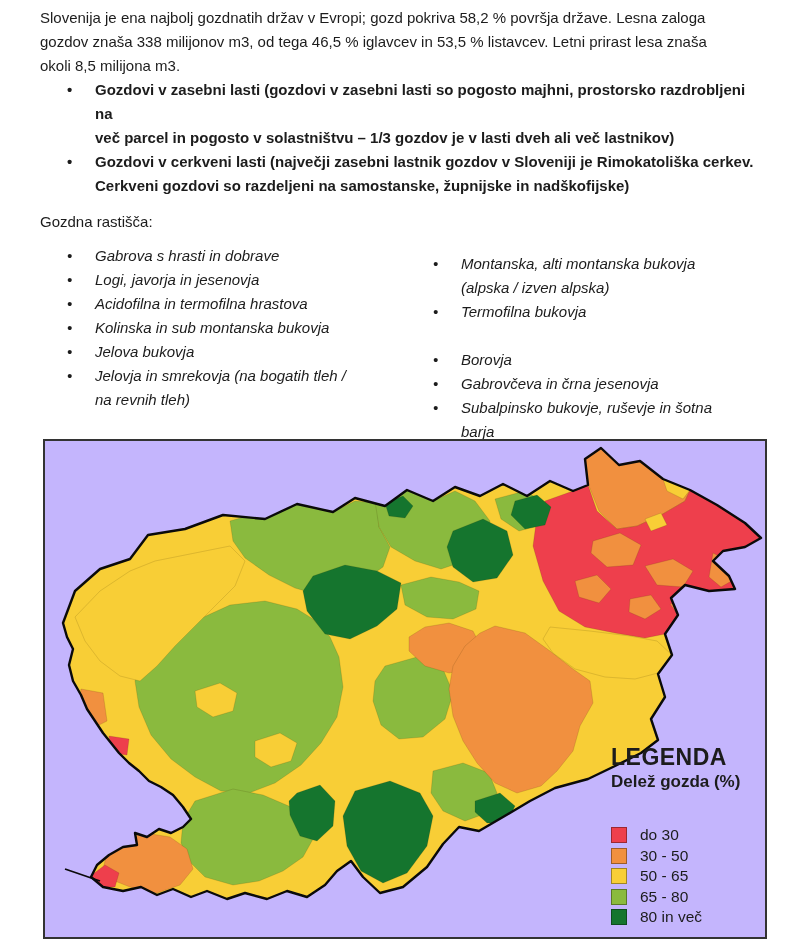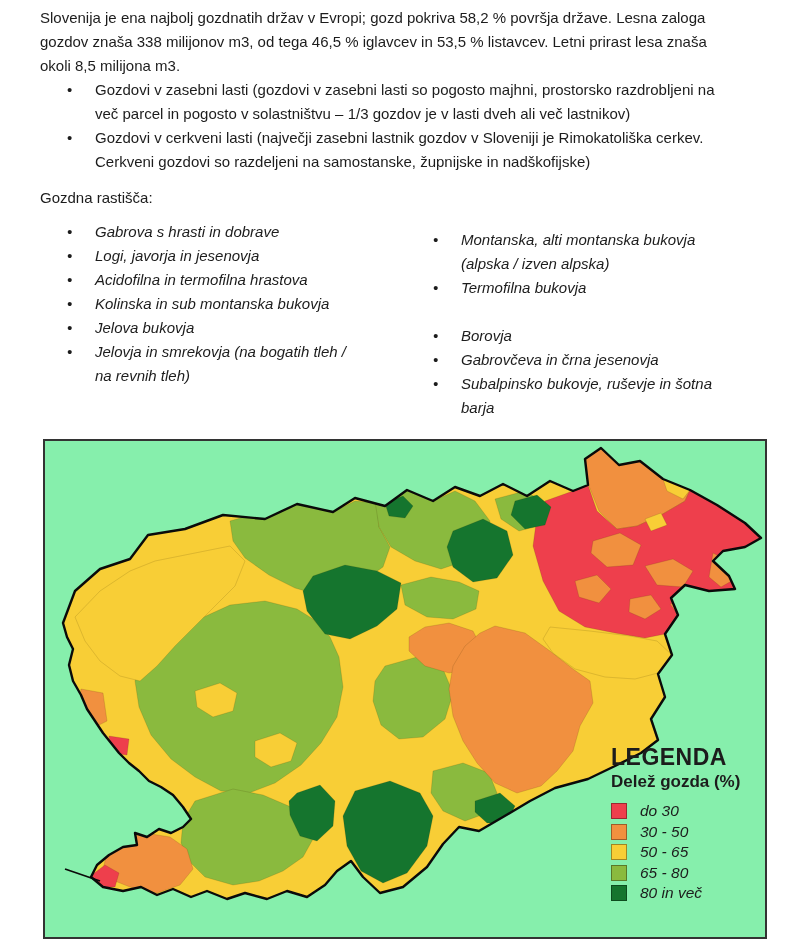--- a/index.html
+++ b/index.html
@@ -5,49 +5,49 @@
   * { margin:0; padding:0; box-sizing:border-box; }
   html,body { width:800px; background:#fff; }
   body { font-family:"Liberation Sans", sans-serif; color:#1c1c1c; }
   #page { position:relative; width:800px; height:947px; background:#fff; overflow:hidden; }
 
   .doc { padding:6px 38px 0 40px; font-size:15px; line-height:24px; }
   .intro { white-space:pre-line; }
   .sec-heading { margin-top:12px; font-weight:400; }
 
   ul.owners { list-style:none; margin:0 0 0 25px; }
-  ul.owners li { position:relative; padding-left:30px; white-space:pre-line; }
+  ul.owners li { position:relative; padding-left:30px; white-space:pre-line;font-weight:bold; }
   ul.owners li::before { content:"•"; position:absolute; left:2px; top:0; font-size:15px; }
 
   .columns { display:flex; margin-top:10px; }
   .col { list-style:none;font-style:italic; }
   .col-left  { width:340px; margin-left:25px; }
   .col-right { width:332px; margin-left:27px;margin-top:8px; }
   .col li { position:relative; padding-left:30px; white-space:pre-line; }
   .col li::before { content:"•"; position:absolute; left:2px; top:0; font-size:15px; }
   .col li.gap-above { margin-top:24px; }
 
   
   .map-box { position:absolute; left:43px; top:439px; width:724px; height:500px;
-             border:2px solid #333; background:#86efac; }
+             border:2px solid #333; background:#c4b5fd; }
   .map-box svg { position:absolute; left:0; top:0; width:720px; height:496px; }
 
   .pY { fill:var(--map-yellow); }
   .pO { fill:var(--map-orange); }
   .pR { fill:var(--map-red); }
   .pG { fill:var(--map-green); }
   .pD { fill:var(--map-dark-green); }
   .patch { stroke:rgba(60,40,0,.18); stroke-width:.8; }
   .outline { fill:none; stroke:#0a0a0a; stroke-width:2.4; stroke-linejoin:round; }
   .coast { stroke:#0a0a0a; stroke-width:1.8; }
 
   .legend { position:absolute; left:566px; top:304px; width:152px; }
   .legend-title { font-size:23px; font-weight:bold; letter-spacing:.5px; line-height:24px; }
   .legend-sub { font-size:17px; font-weight:bold; line-height:22px; margin-top:2px; }
-  .legend-list { margin-top:10px;font-style:italic; }
+  .legend-list { margin-top:34px; }
   .legend-row { display:flex; align-items:center; height:16px; margin-bottom:4.5px; }
   .lg-swatch { width:16px; height:16px; margin-right:13px; border:1px solid rgba(0,0,0,.35); flex:0 0 16px; }
   .lg-label { font-size:15.5px; line-height:16px; }
 </style>
 </head>
 <body>
 
 <div id="page">
 
   <div class="doc">

